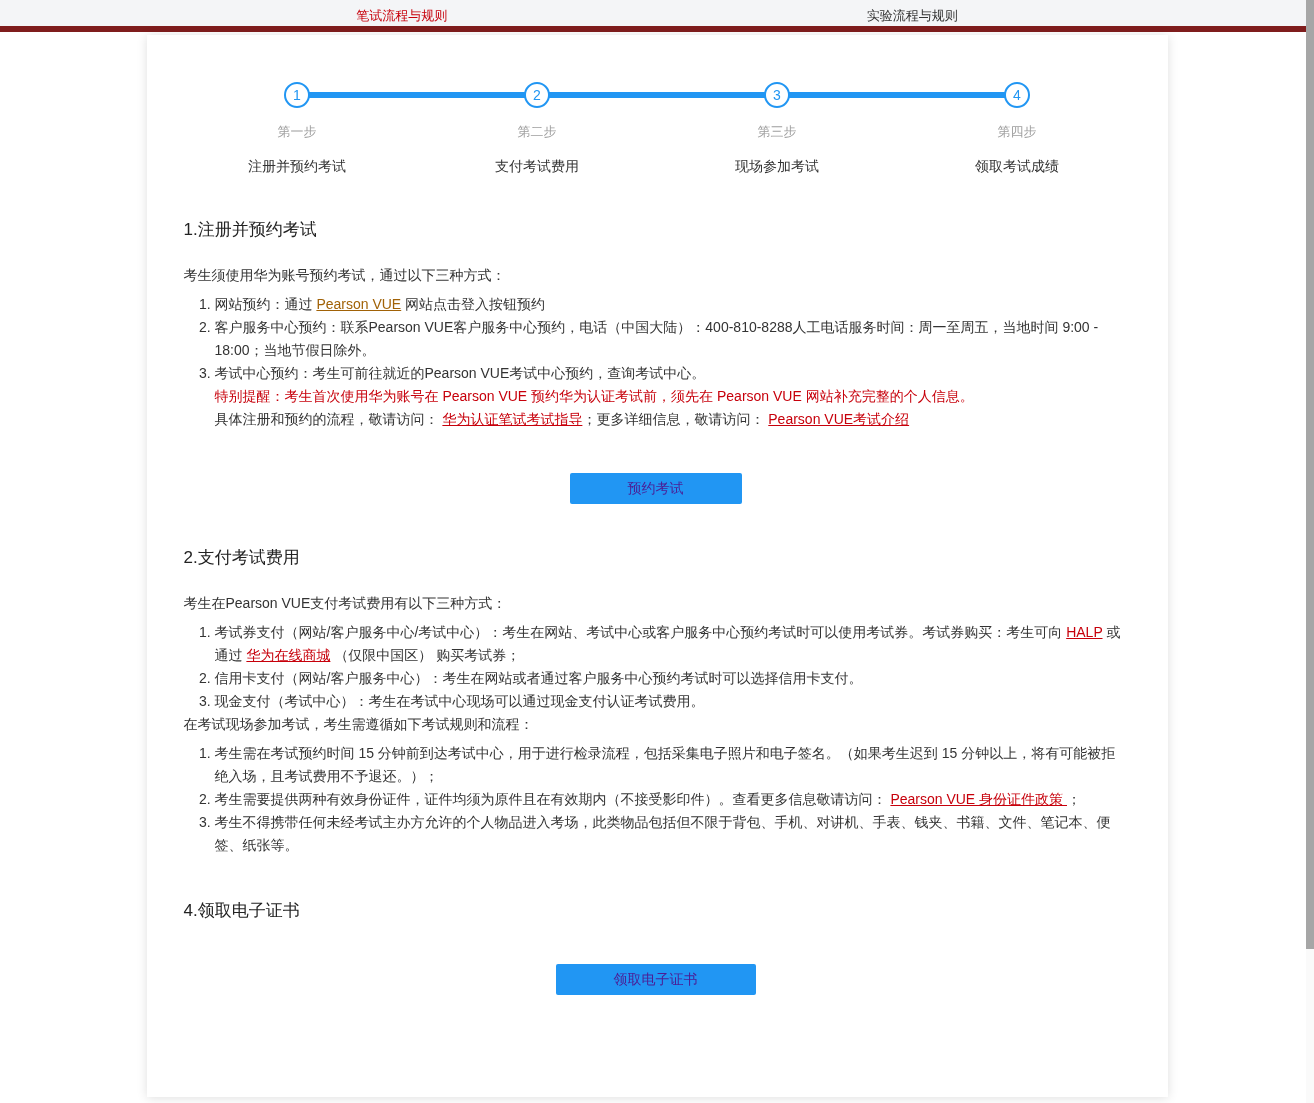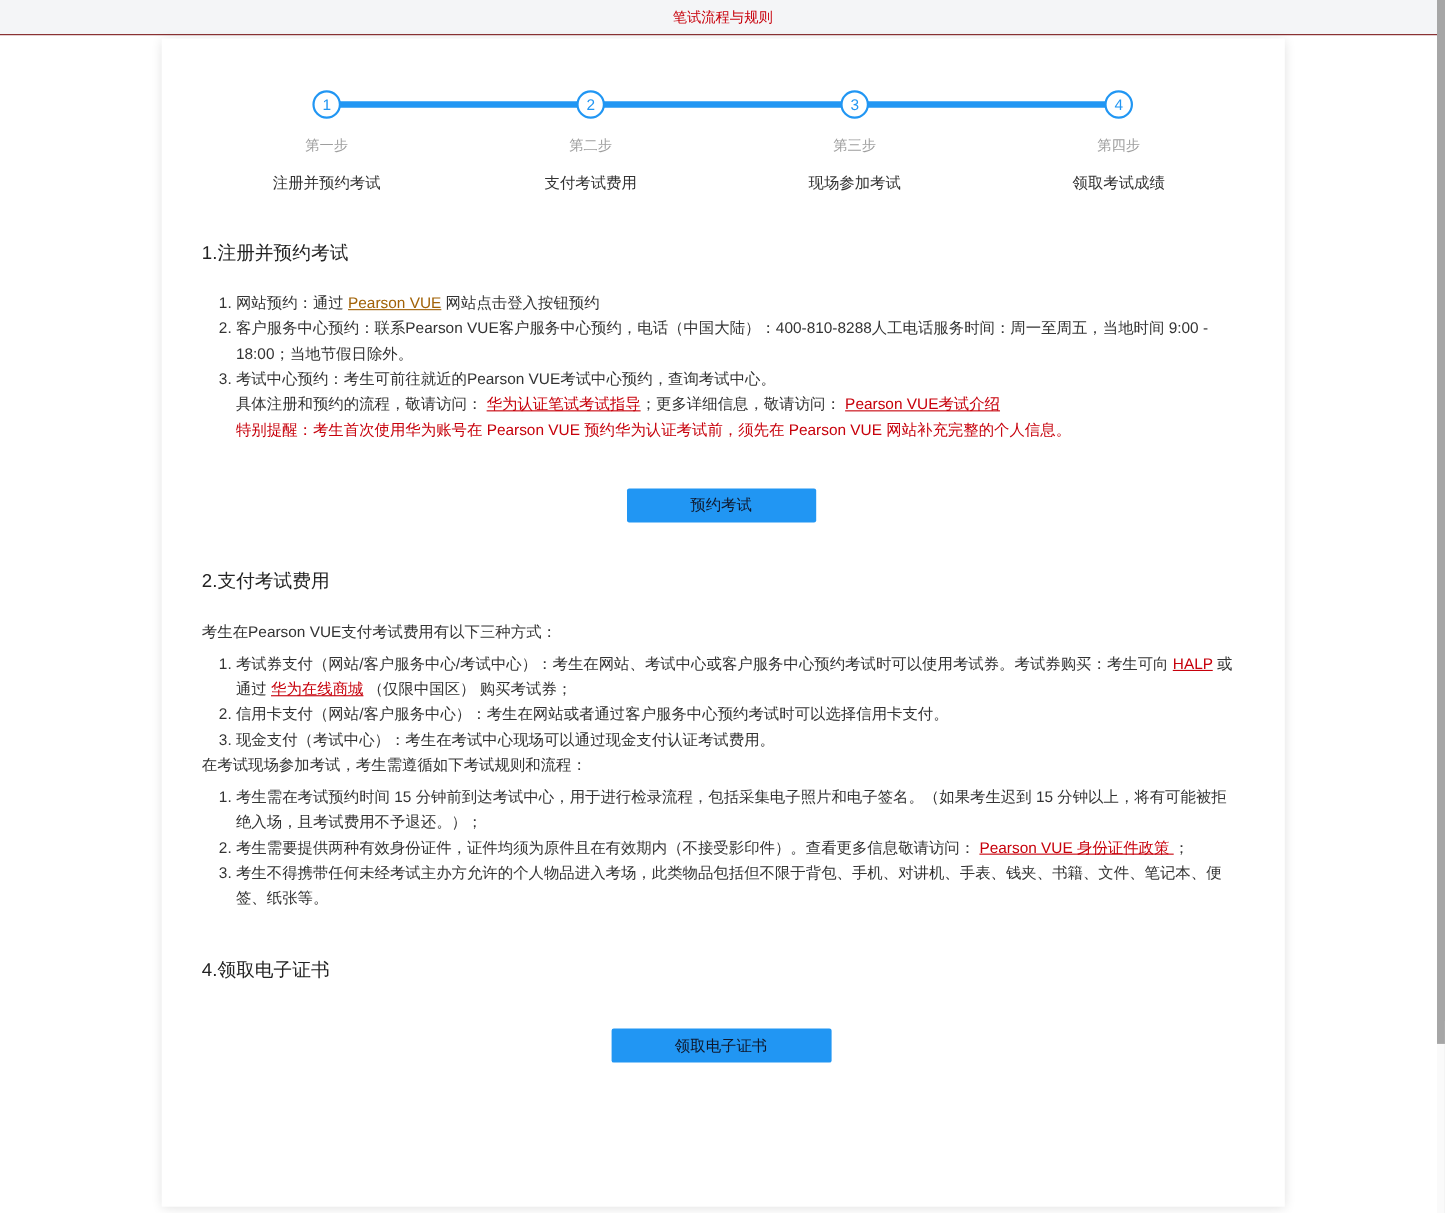--- a/index.html
+++ b/index.html
@@ -4,21 +4,21 @@
 <style>
   * { box-sizing: border-box; }
   html,body { margin:0; padding:0; }
   body {
     background:#ffffff;
     font-family:"Liberation Sans","DejaVu Sans",sans-serif;
     color:#333333;
     width:1314px;
   }
   
-  .topbar { height:32px; background:#f4f5f7; border-bottom:1px solid #7f1d1d; }
+  .topbar { height:32px; background:#f4f5f7; border-bottom:6px solid #7f1d1d; }
   .topbar-inner { width:1021px; margin:0 auto; display:flex; height:100%; }
   .tab { flex:1; text-align:center; line-height:31px; font-size:13px; color:#333; cursor:pointer; }
   .tab.active { color:#c7000b; }
 
   
   .card {
     width:1021px; margin:3px auto 6px; background:#fff;
     box-shadow:0 1px 10px rgba(0,0,0,0.13);
     min-height:1062px; padding-bottom:55px;
   }
@@ -40,33 +40,34 @@
   .sec-title { font-size:17px; font-weight:normal; color:#222; margin:42px 0 23px; }
   .intro { font-size:14px; line-height:23px; margin:0 0 6px; }
   .olist { margin:0; padding-left:31px; font-size:14px; line-height:23px; }
   .olist li { padding:0; }
   .notes { margin:0; }
   .note { font-size:14px; line-height:23px; margin-left:31px; }
   .note.red { color:#c7000b; }
   .lnk-blue { color:#a16207; text-decoration:underline; cursor:pointer; }
   .lnk-red  { color:#c7000b; text-decoration:underline; cursor:pointer; }
   .btn-row { text-align:center; margin-top:42px; }
-  .btn { background:#2196f3; color:#0f172a; border:none; font-size:14px; height:31px;
+  .btn { background:#2196f3; color:#4c1d95; border:none; font-size:14px; height:31px;
          padding:0 58px; cursor:pointer; border-radius:2px; font-family:inherit; }
 
   
   .scrollbar { position:fixed; right:0; top:0; width:8px; height:100%; background:#fafafa; z-index:50; }
   .scrollbar .thumb { width:100%; height:86%; background:#a6a6a6; }
 </style>
 </head>
 <body>
 
 <div class="topbar">
   <div class="topbar-inner">
     <div class="tab active">笔试流程与规则</div>
+    <div class="tab">实验流程与规则</div>
   </div>
 </div>
 
 <div class="card">
   <div class="stepper">
     <div class="step-line"></div>
 
     <div class="step">
       <div class="step-circle">1</div>
       <div class="step-sub">第一步</div>
@@ -85,28 +86,29 @@
     <div class="step">
       <div class="step-circle">4</div>
       <div class="step-sub">第四步</div>
       <div class="step-name">领取考试成绩</div>
     </div>
   </div>
 
   <div class="content" id="sections">
   <section class="sec">
     <h2 class="sec-title">1.注册并预约考试</h2>
+    <p class="intro">考生须使用华为账号预约考试，通过以下三种方式：</p>
     <ol class="olist">
           <li><span>网站预约：通过 </span><a class="lnk-blue">Pearson VUE</a><span> 网站点击登入按钮预约</span></li>
           <li><span>客户服务中心预约：联系Pearson VUE客户服务中心预约，电话（中国大陆）：400-810-8288人工电话服务时间：周一至周五，当地时间 9:00 - 18:00；当地节假日除外。</span></li>
           <li><span>考试中心预约：考生可前往就近的Pearson VUE考试中心预约，查询考试中心。</span></li>
         </ol>
     <div class="notes">
+          <div class="note red"><span>特别提醒：考生首次使用华为账号在 Pearson VUE 预约华为认证考试前，须先在 Pearson VUE 网站补充完整的个人信息。</span></div>
           <div class="note"><span>具体注册和预约的流程，敬请访问： </span><a class="lnk-red">华为认证笔试考试指导</a><span>；更多详细信息，敬请访问： </span><a class="lnk-red">Pearson VUE考试介绍</a></div>
-          <div class="note red"><span>特别提醒：考生首次使用华为账号在 Pearson VUE 预约华为认证考试前，须先在 Pearson VUE 网站补充完整的个人信息。</span></div>
         </div>
     <div class="btn-row">
       <button class="btn">预约考试</button>
     </div>
   </section>
 
   <section class="sec">
     <h2 class="sec-title">2.支付考试费用</h2>
     <p class="intro">考生在Pearson VUE支付考试费用有以下三种方式：</p>
     <ol class="olist">

